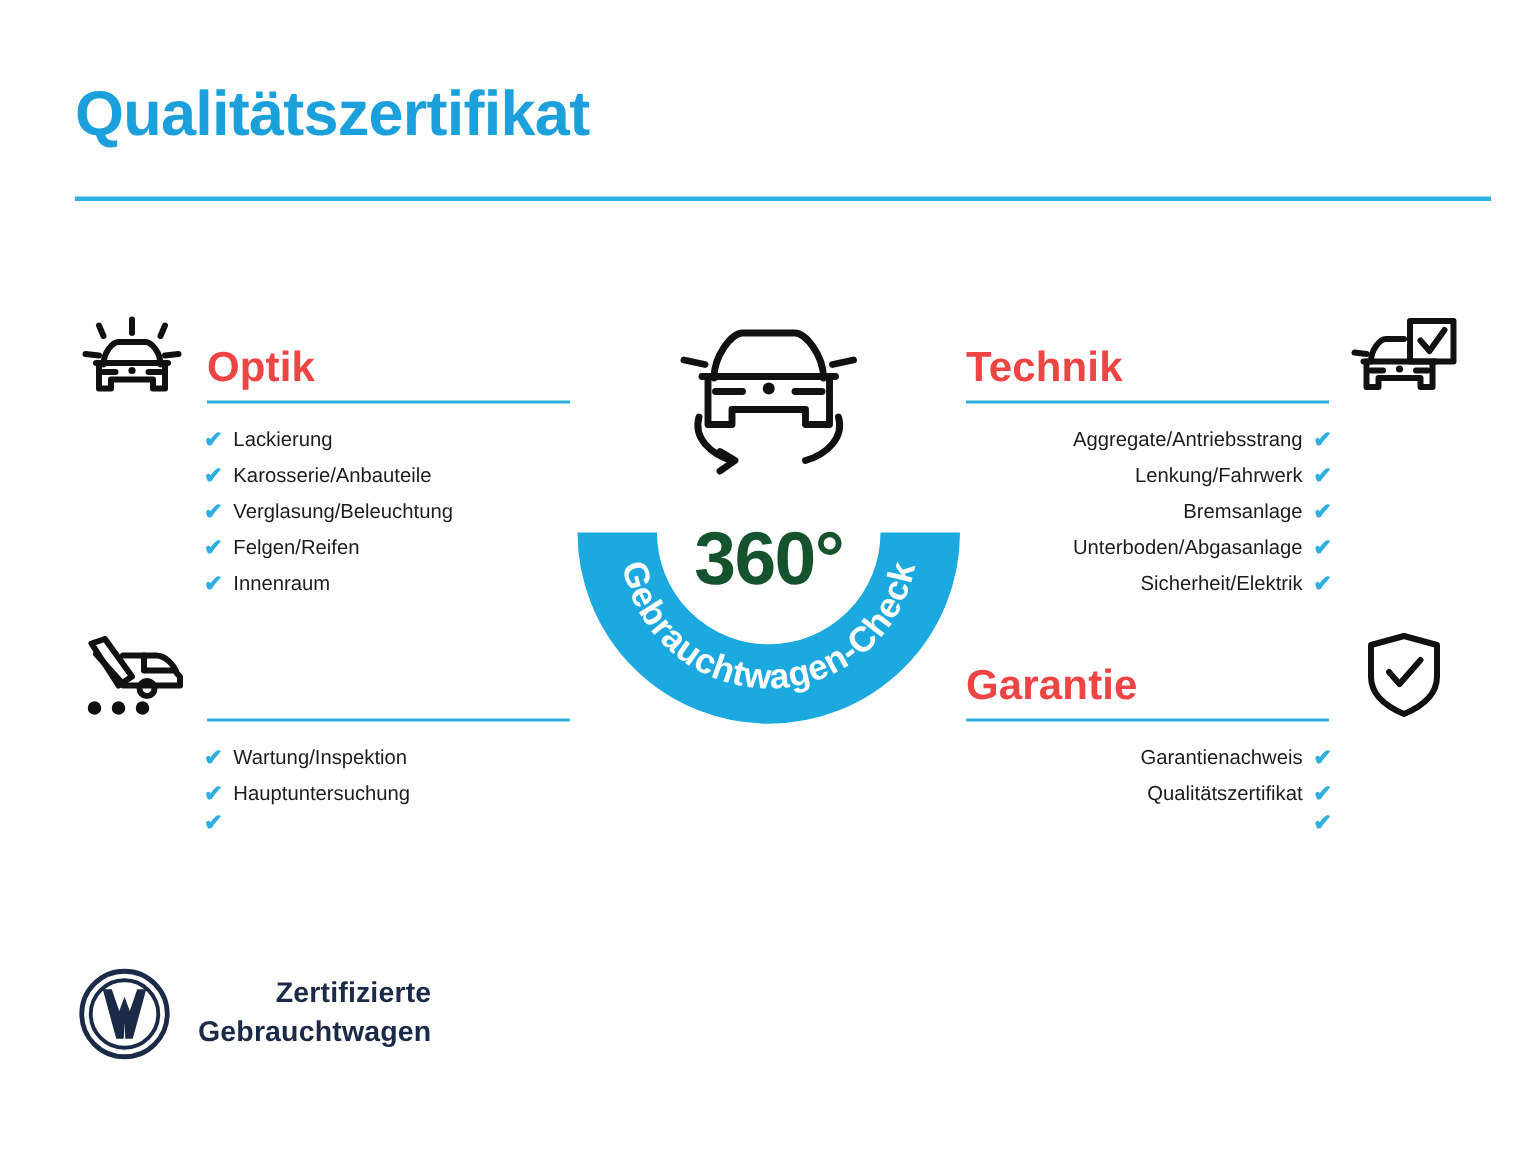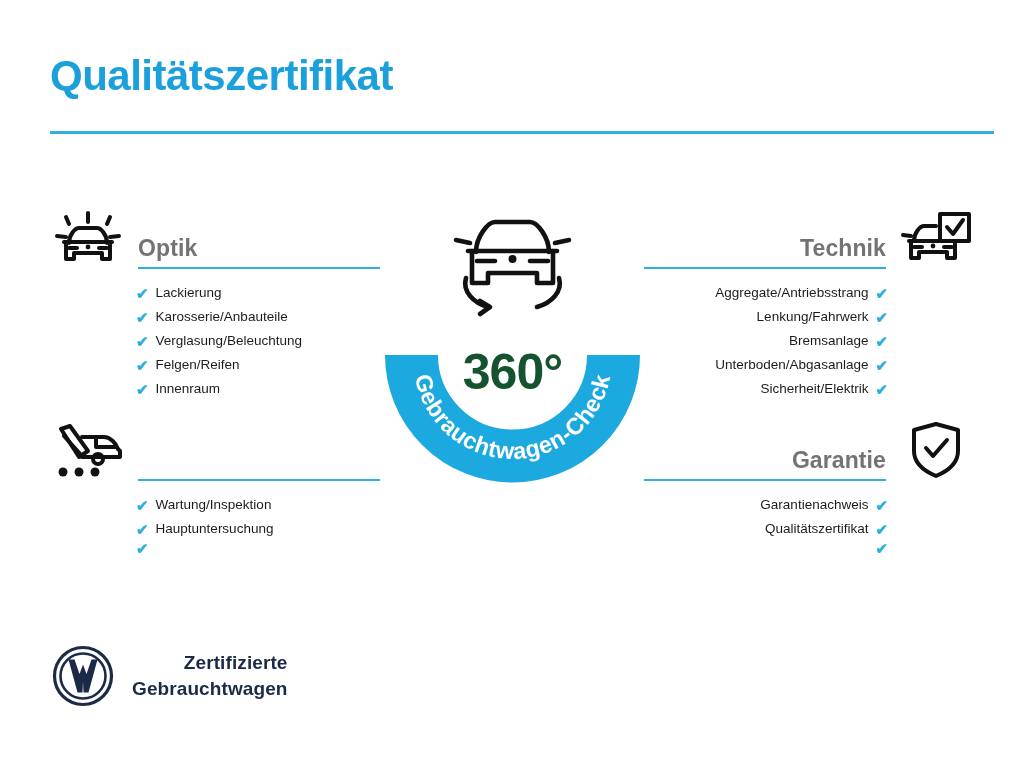--- a/index.html
+++ b/index.html
@@ -68,28 +68,28 @@
 
   .sec-title-wrap {
     flex: 1 1 auto;
     padding-left: 10px;
   }
   .sec-head-row.right .sec-title-wrap {
     padding-left: 0;
     padding-right: 10px;
   }
   .sec-title {
-    font-size: 23px;
-    font-weight: bold;
-    color: #737373;
+    font-size: 28px;
+    font-weight: bold;
+    color: #ef4444;
     line-height: 1.1;
     padding-bottom: 6px;
     letter-spacing: 0.1px;
   }
-  .sec-head-row.right .sec-title { text-align: right; }
+  .sec-head-row.right .sec-title { }
   .sec-underline {
     height: 2px;
     background: #2FAEE0;
     width: 100%;
   }
 
   .check-list {
     list-style: none;
     margin: 12px 0 0 0;
     padding: 0;

